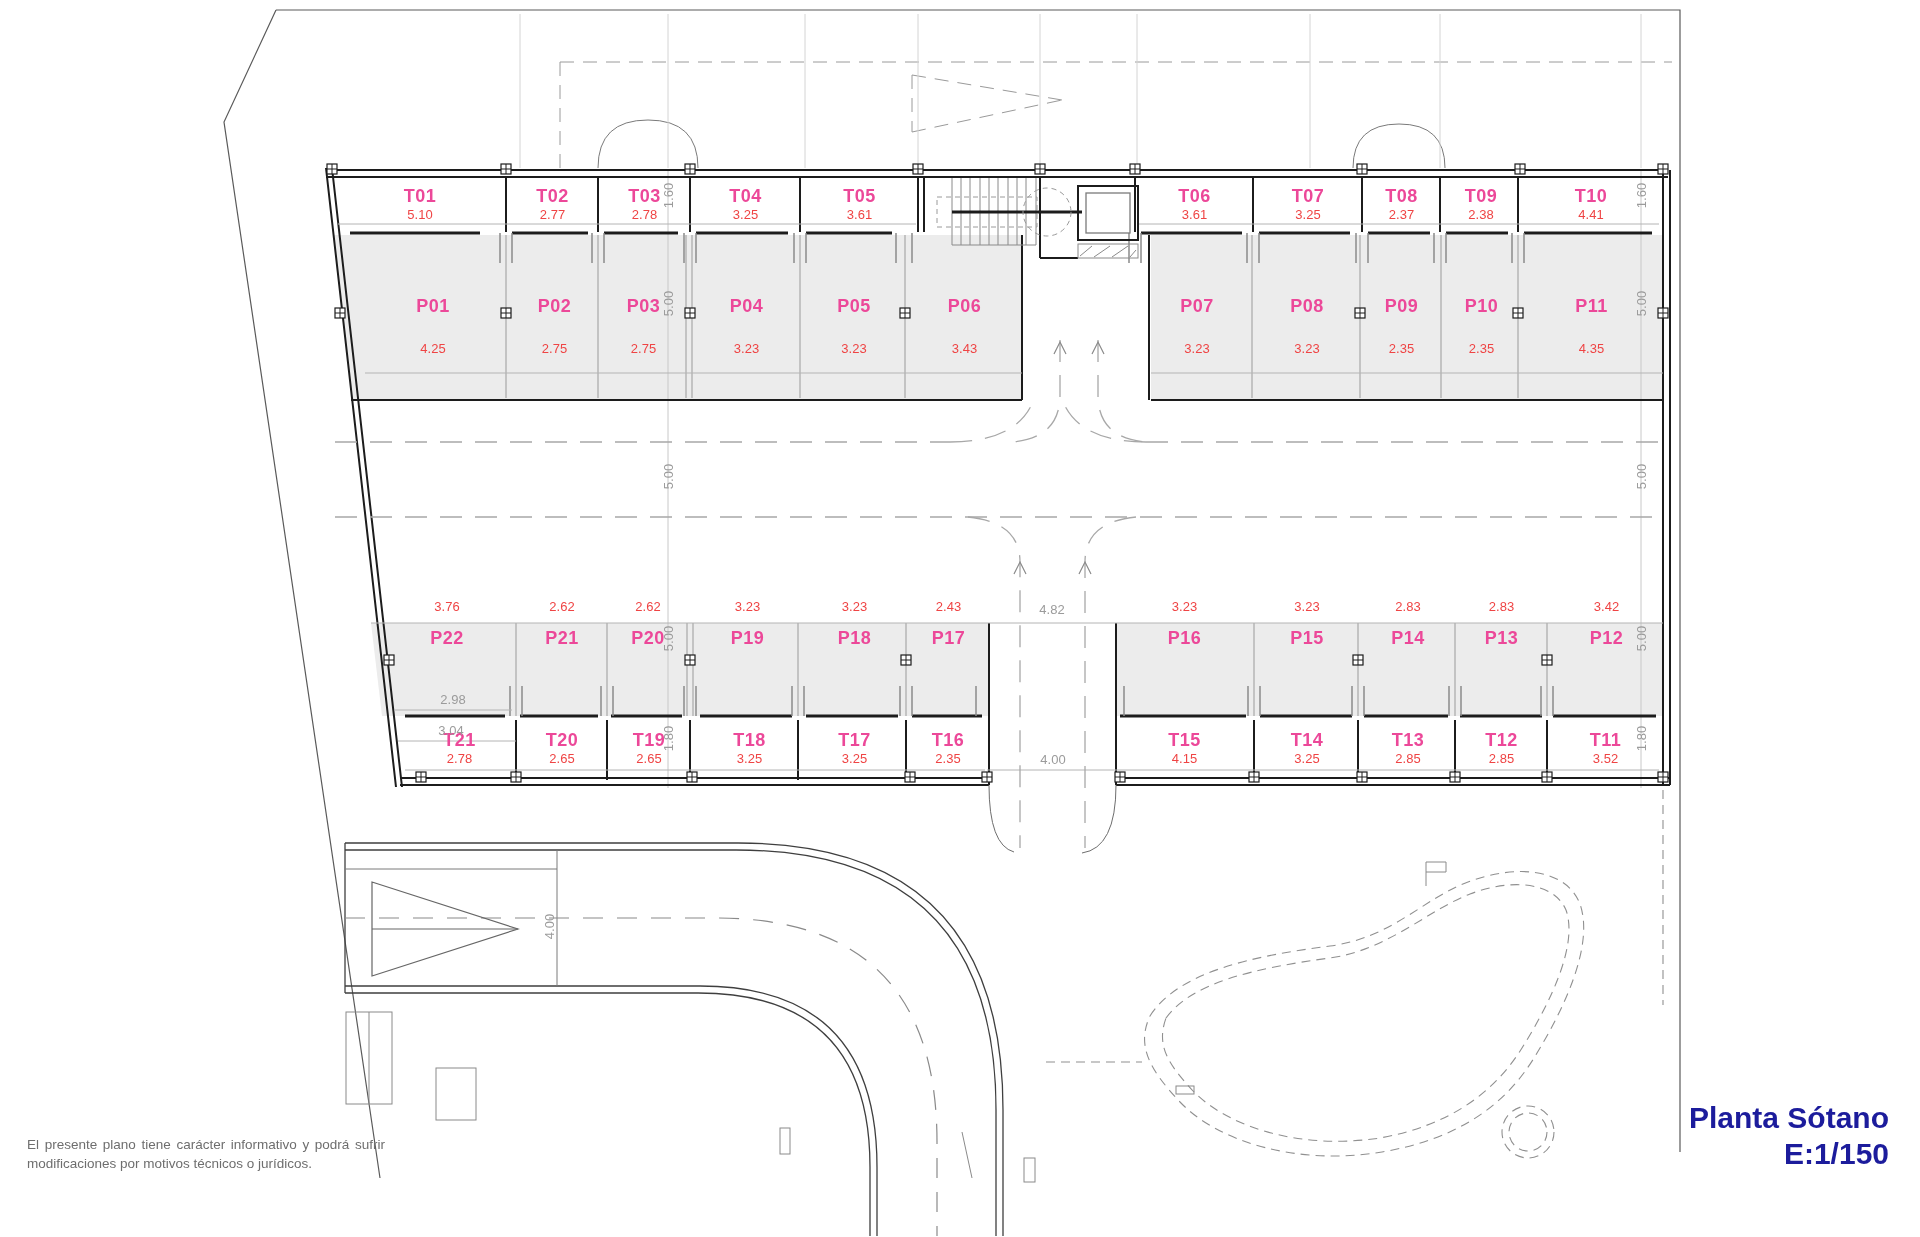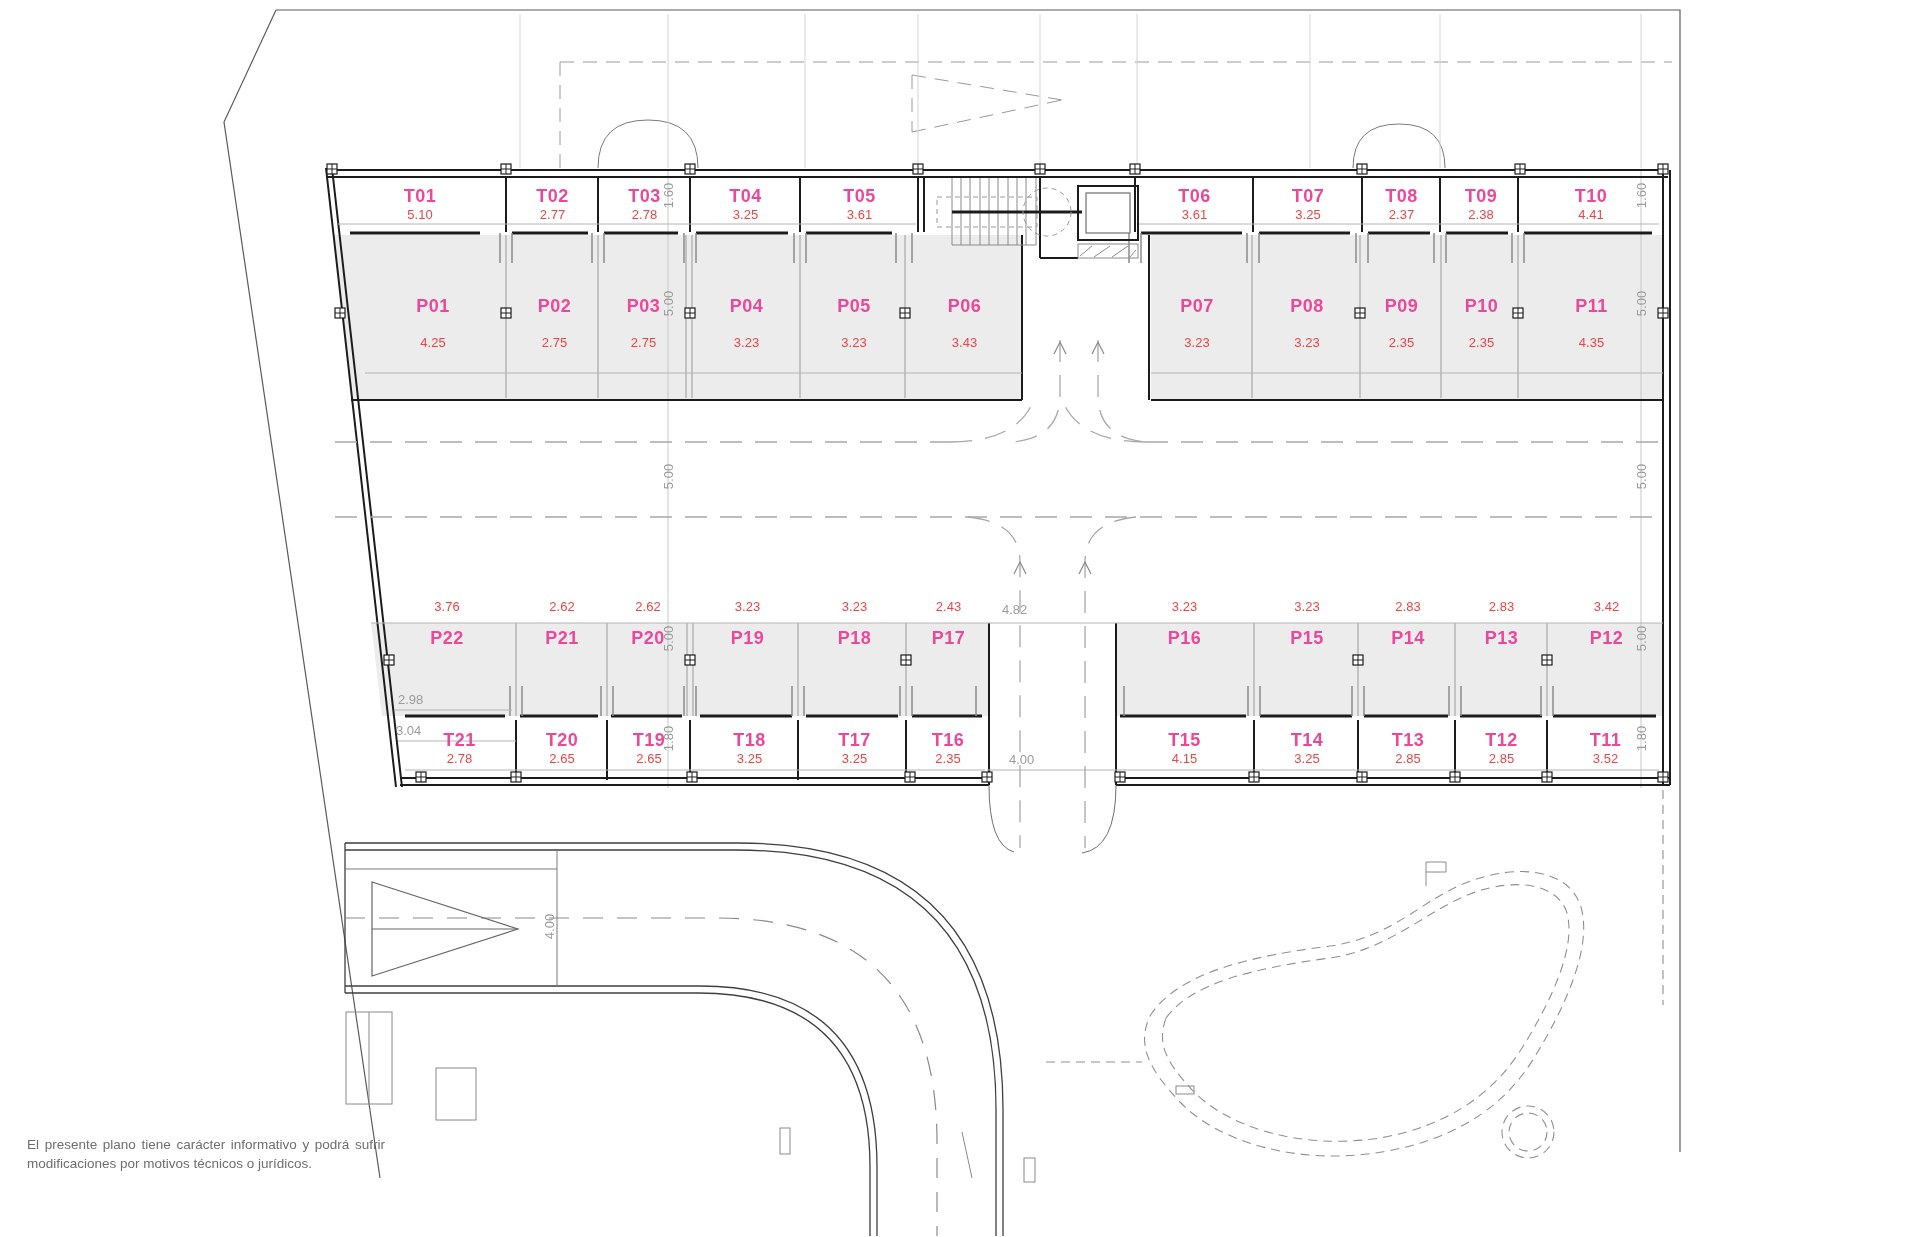--- a/index.html
+++ b/index.html
@@ -2,25 +2,25 @@
 <html><head>
 <meta charset="utf-8">
 <style>
   html,body{margin:0;padding:0;background:#fff;}
   .stage{position:relative;width:1920px;height:1237px;background:#fff;overflow:hidden;
          font-family:"Liberation Sans", sans-serif;}
   svg.plan{position:absolute;left:0;top:0;}
   .cell{position:absolute;display:flex;flex-direction:column;align-items:center;}
   .lbl{font-size:18px;font-weight:bold;color:#ec4899;letter-spacing:.5px;white-space:nowrap;}
   .dim{font-size:13px;color:#ef4444;white-space:nowrap;}
-  .cell.ptop .dim{margin-top:18px;}
+  .cell.ptop .dim{margin-top:24px;}
   .cell.pbot .lbl{margin-top:14px;}
   .vdim{position:absolute;width:44px;text-align:center;font-size:13px;color:#9b9b9b;
         transform:rotate(-90deg);}
-  .freedim{position:absolute;text-align:left;font-size:13px;color:#9b9b9b;}
+  .freedim{position:absolute;text-align:center;font-size:13px;color:#9b9b9b;}
   .disclaimer{position:absolute;left:27px;top:1136px;width:358px;font-size:13.5px;
               color:#6e6e6e;text-align:justify;line-height:1.4;}
   .title{position:absolute;right:31px;top:1100px;text-align:right;font-weight:bold;
          color:#1c1c9c;font-size:30px;line-height:1.2;}
 </style>
 </head>
 <body>
 
 <div class="stage">
 
@@ -388,14 +388,18 @@
 <div class="vdim" style="left:1619px;top:631px">5.00</div>
 <div class="vdim" style="left:1619px;top:731px">1.80</div>
 
 <div class="freedim" style="left:398px;top:692px;width:110px">2.98</div>
 <div class="freedim" style="left:396px;top:723px;width:110px">3.04</div>
 <div class="freedim" style="left:1002px;top:602px;width:100px">4.82</div>
 <div class="freedim" style="left:1009px;top:752px;width:88px">4.00</div>
 <div class="vdim" style="left:527px;top:919px">4.00</div>
 
 <div class="disclaimer">El presente plano tiene carácter informativo y podrá sufrir modificaciones por motivos técnicos o jurídicos.</div>
-
+<div class="title">
+  <div>Planta Sótano</div>
+  <div>E:1/150</div>
 </div>
 
+</div>
+
 </body></html>

